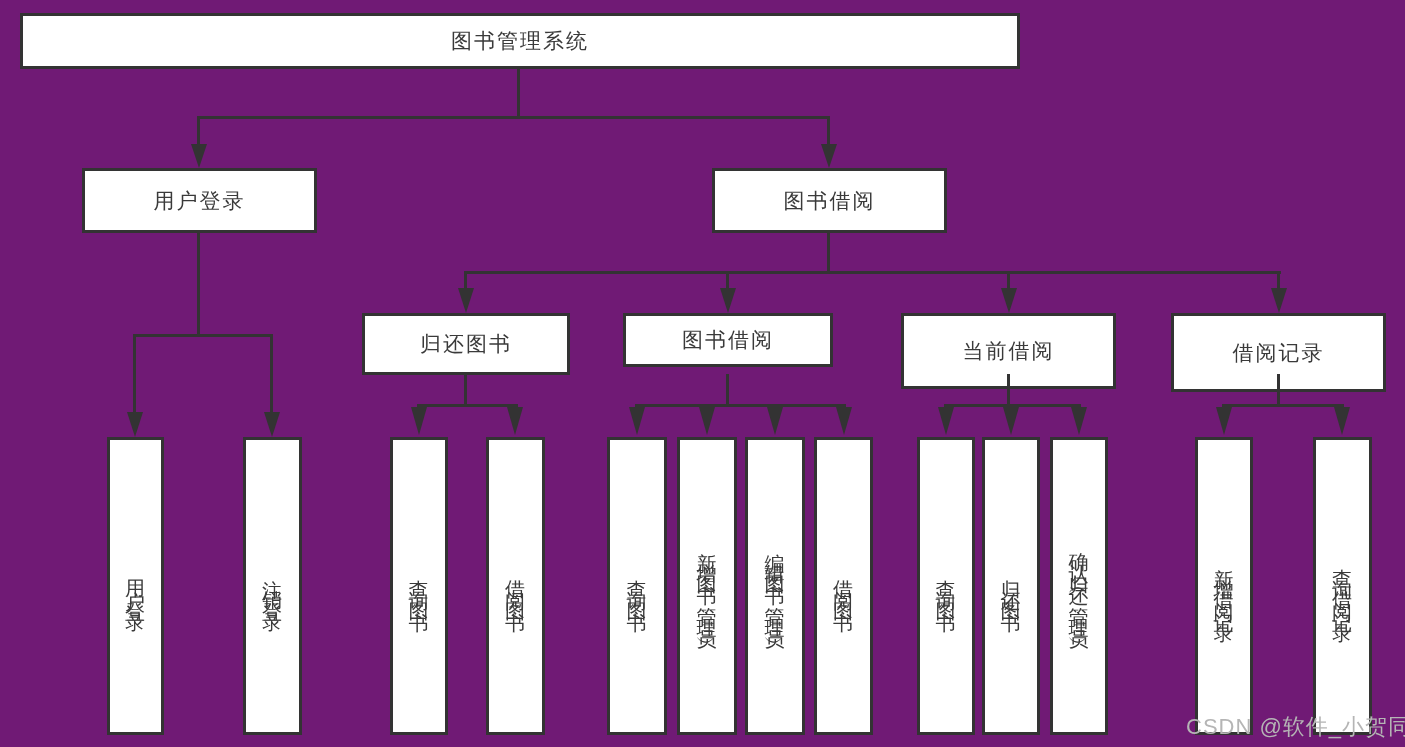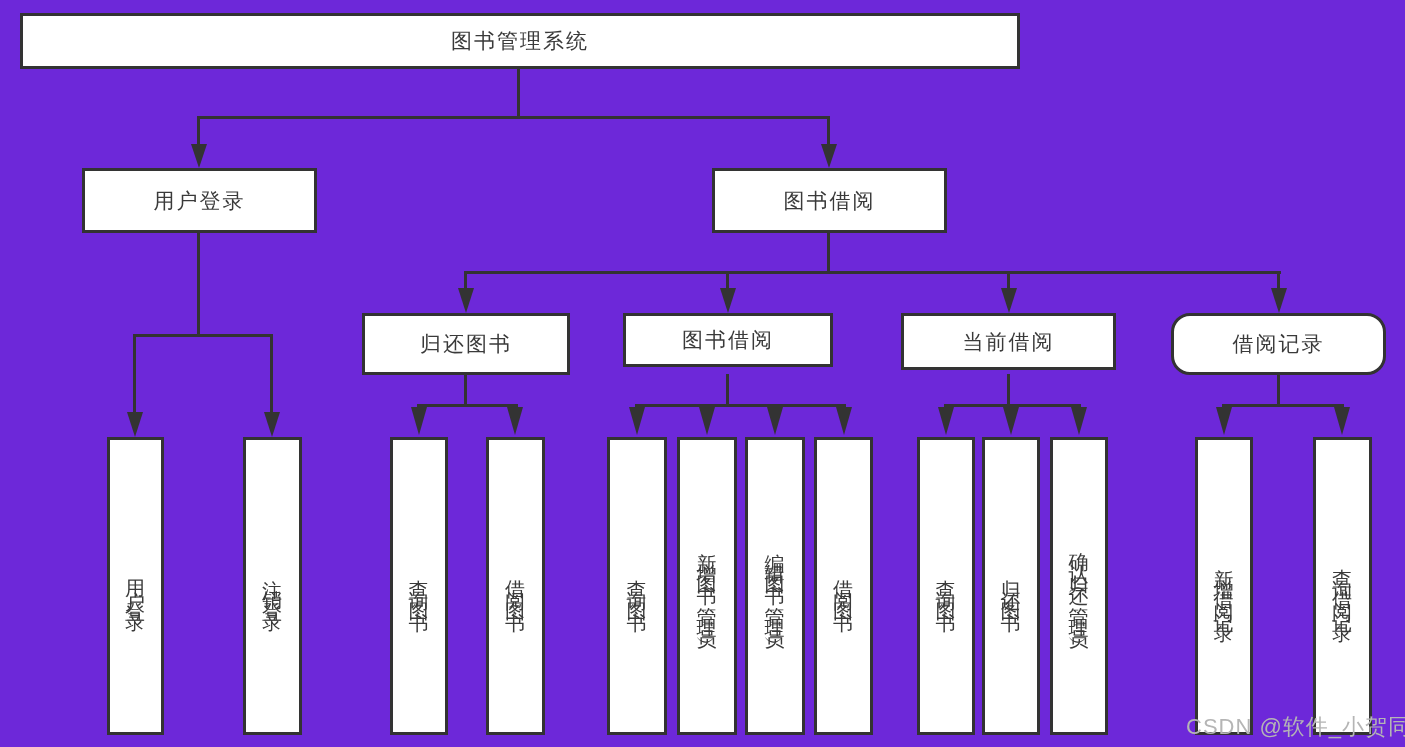--- a/index.html
+++ b/index.html
@@ -1,17 +1,17 @@
 <!DOCTYPE html>
 <html><head>
 <meta charset="utf-8">
 <style>
   html,body { margin:0; padding:0; background:#ffffff; }
   #canvas {
-    position:relative; width:1405px; height:747px; background:#6d28d9;
+    position:relative; width:1405px; height:747px; background:#701a75;
     font-family:"Liberation Sans", sans-serif; overflow:hidden;
   }
   .box {
     position:absolute; box-sizing:border-box; border:3px solid #333333;
     background:#ffffff; display:flex; align-items:center; justify-content:center;
     font-size:21px; color:#3a3a3a; letter-spacing:2px; text-align:center;
   }
   .leaf {
     writing-mode:vertical-rl; text-orientation:mixed;
     font-size:20px; letter-spacing:11px; line-height:1;
@@ -58,22 +58,22 @@
   <div class="vl" style="left:726px; top:271px; height:21px;"></div>
   <div class="vl" style="left:1007px; top:271px; height:21px;"></div>
   <div class="vl" style="left:1277px; top:271px; height:21px;"></div>
   <div class="ar" style="left:458px; top:288px; border-top-width:25px;"></div>
   <div class="ar" style="left:720px; top:288px; border-top-width:25px;"></div>
   <div class="ar" style="left:1001px; top:288px; border-top-width:25px;"></div>
   <div class="ar" style="left:1271px; top:288px; border-top-width:25px;"></div>
 
   <div class="box" style="left:362px; top:313px; width:208px; height:62px;">归还图书</div>
   <div class="box" style="left:623px; top:313px; width:210px; height:54px;">图书借阅</div>
-  <div class="box" style="left:901px; top:313px; width:215px; height:57px;">当前借阅</div>
-  <div class="box" style="left:1171px; top:313px; width:215px; height:62px;border-radius:19px;">借阅记录</div>
+  <div class="box" style="left:901px; top:313px; width:215px; height:76px;">当前借阅</div>
+  <div class="box" style="left:1171px; top:313px; width:215px; height:79px;">借阅记录</div>
 
   <div class="vl" style="left:464px; top:374px; height:31px;"></div>
   <div class="vl" style="left:726px; top:374px; height:31px;"></div>
   <div class="vl" style="left:1007px; top:374px; height:31px;"></div>
   <div class="vl" style="left:1277px; top:374px; height:31px;"></div>
   <div class="hl" style="left:417px; top:404px; width:101px;"></div>
   <div class="hl" style="left:635px; top:404px; width:211px;"></div>
   <div class="hl" style="left:944px; top:404px; width:137px;"></div>
   <div class="hl" style="left:1222px; top:404px; width:122px;"></div>
 

